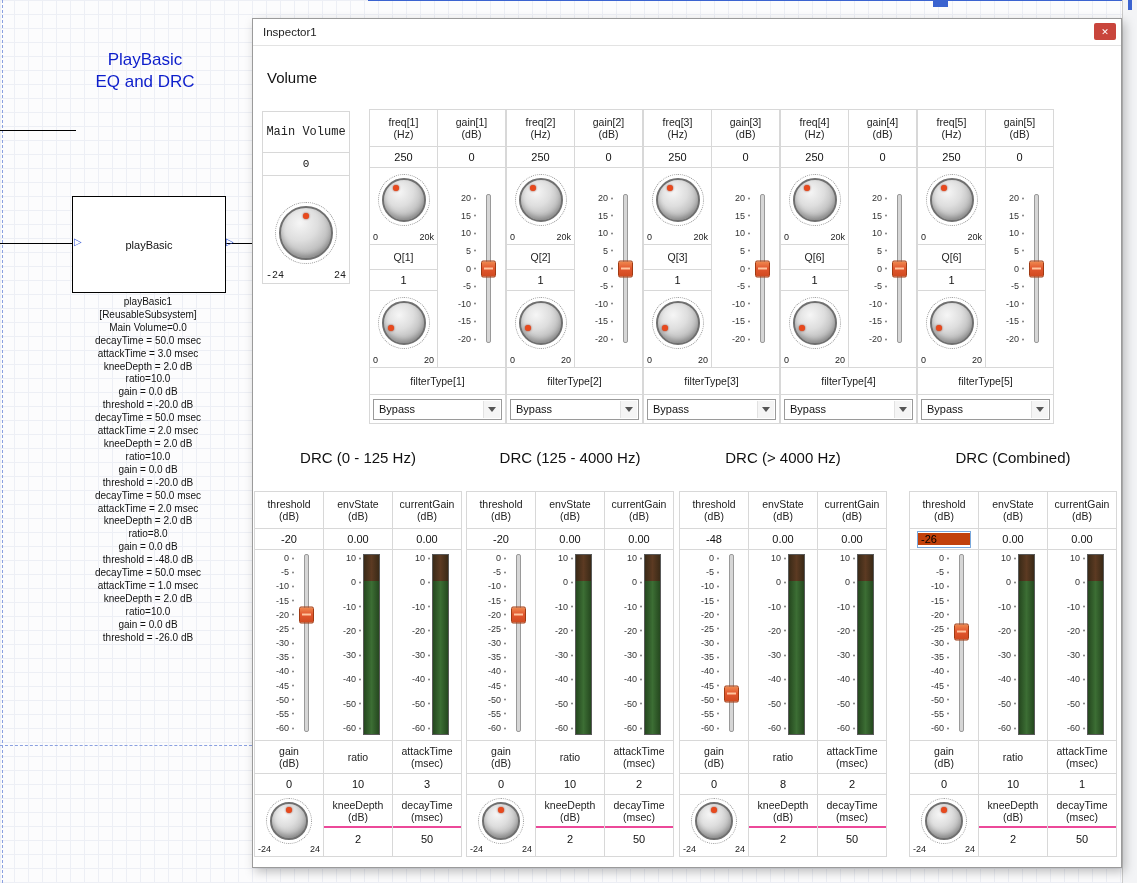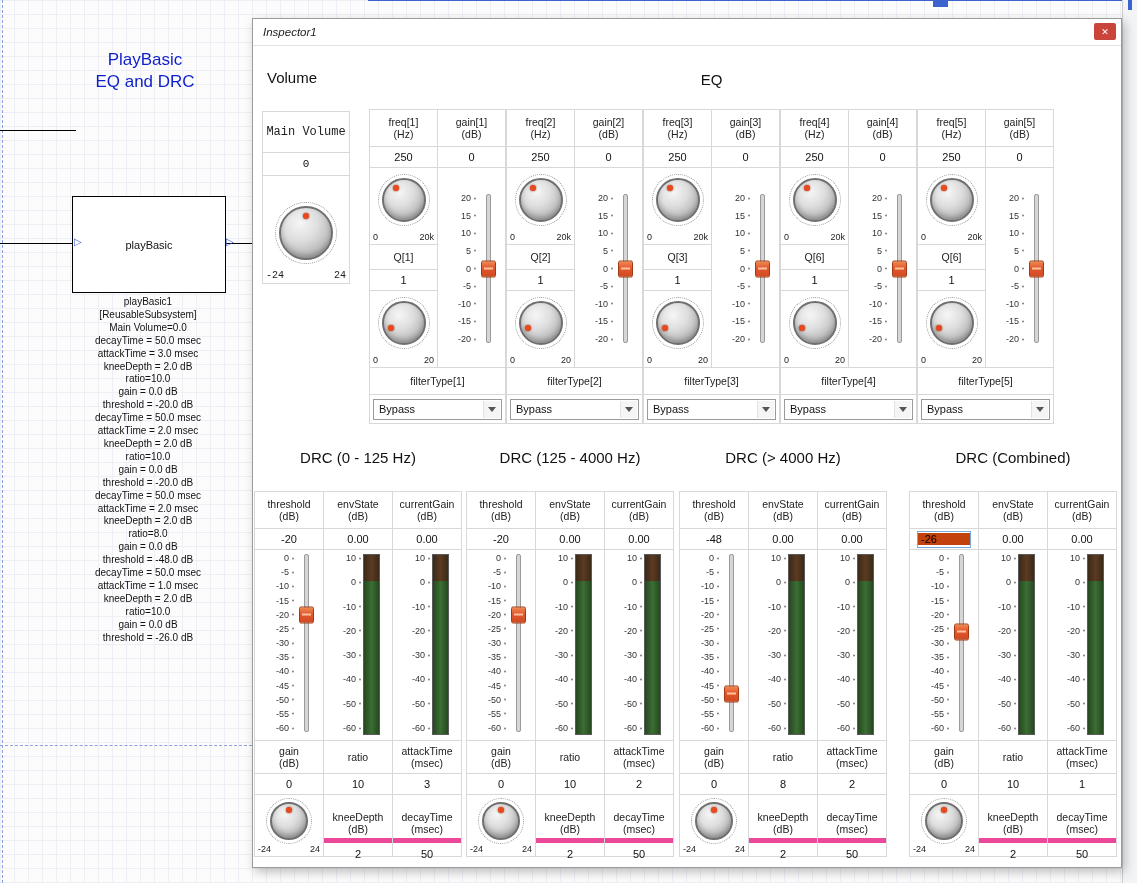--- a/index.html
+++ b/index.html
@@ -20,21 +20,21 @@
   .wire{background:#000;height:1px;}
   .block{left:72px;top:196px;width:152px;height:95px;background:#fff;border:1px solid #000;
     display:flex;align-items:center;justify-content:center;font-size:11px;color:#111;}
   .port{color:#4161d6;font-size:10px;line-height:10px;}
   .params{left:58px;top:296px;width:180px;text-align:center;font-size:10px;line-height:12.9px;color:#111;white-space:pre-line;}
 
   
   .inspector{left:252px;top:18px;width:868px;height:848px;background:#fff;border:1px solid #9b9b9b;
     box-shadow:3px 4px 10px rgba(0,0,0,.25);}
   .titlebar{position:absolute;left:0;top:0;right:0;height:26px;background:#fff;border-bottom:1px solid #e3e3e3;}
-  .title{position:absolute;left:10px;top:7px;font-size:11.5px;color:#222;font-style:italic;}
+  .title{position:absolute;left:10px;top:7px;font-size:11.5px;color:#222;}
   .closebtn{position:absolute;top:4px;right:5px;width:22px;height:17px;background:#c9453c;border-radius:2px;
     color:#fff;font-size:9px;display:flex;align-items:center;justify-content:center;cursor:default;}
   .sect-h{font-size:15px;color:#111;}
   .h-volume{left:14px;top:50px;}
   .h-eq{left:116px;top:52px;width:685px;text-align:center;}
   .drc-h{top:430px;width:208px;text-align:center;}
 
   
   .panel{position:absolute;display:grid;gap:1px;background:#d8d8d8;border:1px solid #d8d8d8;}
   .c{background:#fff;position:relative;}
@@ -49,21 +49,21 @@
   
   .eq-row{position:absolute;left:116px;top:90px;display:flex;}
   .eq-ch{position:relative;display:grid;gap:1px;background:#d8d8d8;border:1px solid #d8d8d8;
     grid-template-columns:67px 67px;grid-template-rows:36px 20px 76px 24px 20px 76px 26px 28px;}
   .cell-slider{grid-column:2;grid-row:3/7;}
   .cell-span{grid-column:1/3;}
 
   
   .drc-panel{top:472px;grid-template-columns:68px 68px 68px;grid-template-rows:36px 20px 190px 32px 20px 61px;}
   .subcell{display:flex;flex-direction:column;}
-  .sub-hdr{height:31px;border-bottom:5px solid #ec4899;flex:none;margin-top:12px;}
+  .sub-hdr{height:31px;border-bottom:2px solid #ec4899;flex:none;}
   .sub-val{flex:1;display:flex;align-items:flex-start;justify-content:center;padding-top:5px;font-size:11px;color:#111;}
 
   
   .vscale{position:absolute;left:0;}
   .eq-scale{top:30px;bottom:28px;right:34px;}
   .thr-scale{top:8px;bottom:12px;right:34px;}
   .mtr-scale{top:8px;bottom:12px;right:36px;}
   .tick{position:absolute;right:0;transform:translateY(-50%);font-size:9px;color:#333;line-height:1;white-space:nowrap;}
   .tick::after{content:"";position:absolute;right:-5px;top:50%;width:2px;height:2px;margin-top:-1px;background:#808080;border-radius:50%;}
   .vtrack{position:absolute;top:-4px;bottom:-4px;right:-20px;width:3px;background:#d6d6d6;border:1px solid #9a9a9a;border-radius:2px;}
@@ -157,21 +157,20 @@
 
   <div class="abs inspector">
     <div class="titlebar">
       <span class="title">Inspector1</span>
       <span class="closebtn">
           <span>✕</span>
         </span>
     </div>
 
     <div class="abs sect-h h-volume">Volume</div>
-    <div class="abs sect-h h-eq">EQ</div>
 
     <div class="panel vol-panel">
       <div class="c vol-label">Main Volume</div>
       <div class="c val">0</div>
       <div class="c knobcell vol-knobcell">
         <div class="knobw k60">
           <div class="knob">
               <div class="kdot top"></div>
             </div>
         </div>

